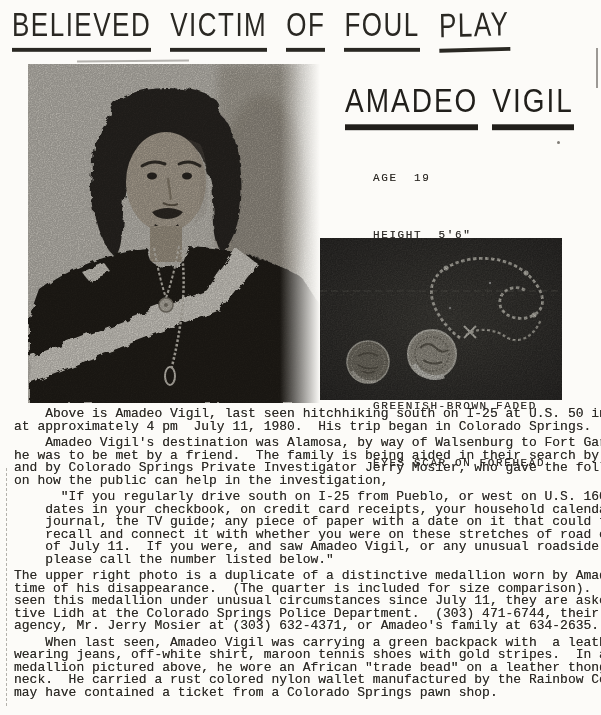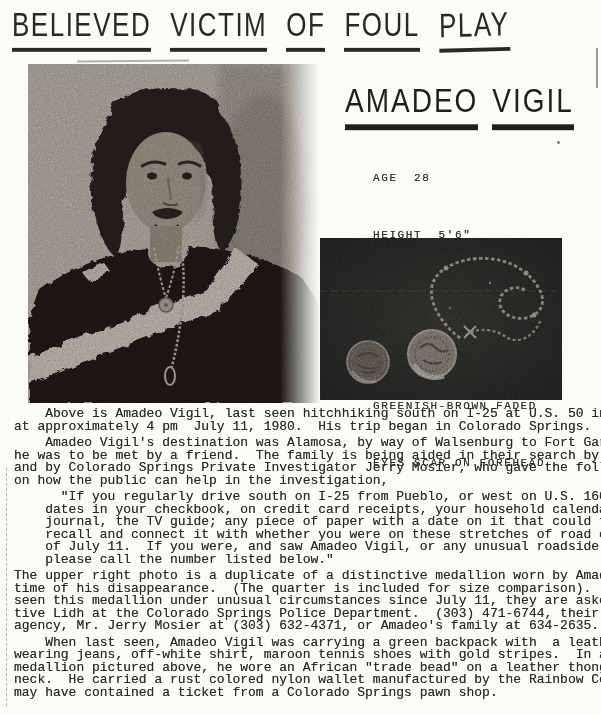--- a/index.html
+++ b/index.html
@@ -128,21 +128,21 @@
       <rect width="292" height="339" filter="url(#grain)" opacity="0.33"></rect>
       <rect x="252" y="0" width="40" height="339" fill="url(#fadeR)"></rect>
     </svg>
   </figure>
 
   <section class="namewrap">
     <span class="nm">AMADEO</span><span class="nm">VIGIL</span>
   </section>
 
   <section class="details">
-    <div>AGE  28</div>
+    <div>AGE  19</div>
     <div>HEIGHT  5'6"</div>
     <div>BROWN HAIR</div>
     <div>WEIGHT  130 LBS.</div>
     <div>GREENISH-BROWN FADED</div>
     <div>EYES SCAR ON FOREHEAD</div>
   </section>
 
   <figure class="medallion">
     <svg width="242" height="162" viewBox="0 0 242 162">
       <defs>

